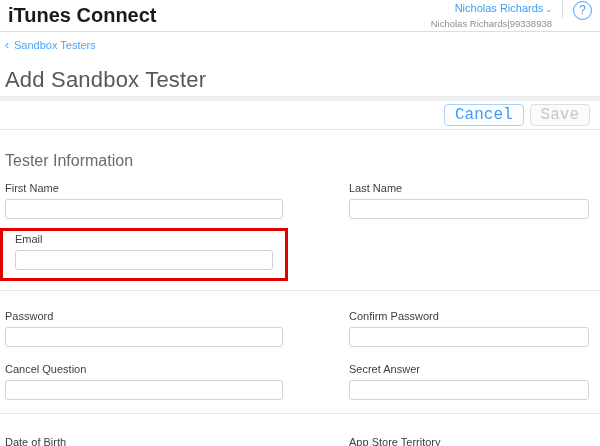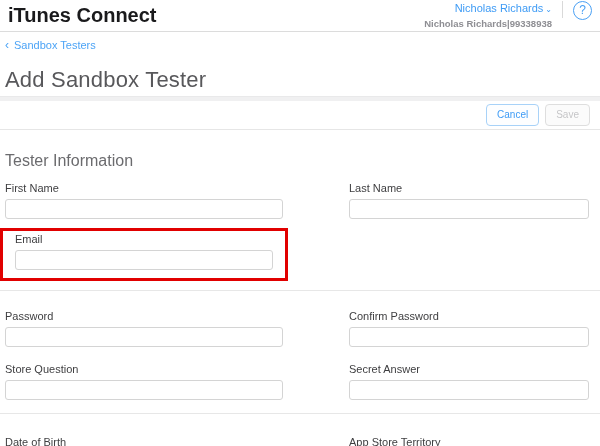--- a/index.html
+++ b/index.html
@@ -10,39 +10,39 @@
   .header { height:32px; display:flex; align-items:center;
     padding:0 8px 0 8px; border-bottom:1px solid #dcdcdc; background:#fff; }
   .brand { font-size:20px; font-weight:bold; color:#1a1a1c; white-space:nowrap; }
   .nav-menu { margin-left:10px; font-size:15px; color:#3e9bf5; display:flex;
     align-items:baseline; cursor:pointer; white-space:nowrap; }
   .nav-chevron { font-size:11px; margin-left:4px; color:#3e9bf5; }
   .header-right { margin-left:auto; display:flex; }
   .account { text-align:right; line-height:12px; cursor:pointer; }
   .account-name { font-size:11px; color:#3e9bf5; white-space:nowrap; }
   .account-chevron { font-size:8px; color:#3e9bf5; margin-left:2px; }
-  .account-id { font-size:9.5px; color:#8e8e93; white-space:nowrap;font-weight:bold; }
+  .account-id { font-size:9.5px; color:#8e8e93; white-space:nowrap; }
   .header-divider { width:1px; height:17px; background:#d9d9d9; margin:0 10px; }
   .help-btn { width:19px; height:19px; border:1px solid #4aa0f4; border-radius:50%;
     color:#4aa0f4; font-size:12px; line-height:17px; text-align:center; cursor:pointer;
     background:#fff; flex:0 0 auto; }
 
   
   .breadcrumb { padding:7px 0 0 5px; font-size:11px; line-height:13px;
     color:#4da4f6; cursor:pointer; display:inline-flex; align-items:baseline; }
   .back-chevron { margin-right:5px; font-size:12px; }
   .page-title { margin-top:13px; padding-left:5px; font-size:22px; line-height:27px;
     font-weight:300; color:#58585b; letter-spacing:.2px; }
   .gray-strip { margin-top:3px; height:5px; background:#f0f0f1;
     border-top:1px solid #e9e9ea; }
 
   
   .toolbar { height:29px; display:flex; align-items:center; justify-content:flex-end;
     padding:0 10px; border-bottom:1px solid #e6e6e6; background:#fff; }
-  .btn { font-family:Liberation Sans, sans-serif; font-size:10px; line-height:14px;
+  .btn { font-family:Liberation Mono, monospace; font-size:16px; line-height:14px;
     padding:3px 10px; border-radius:4px; cursor:pointer; }
   .btn + .btn { margin-left:6px; }
   .btn-cancel { color:#3e9bf5; border:1px solid #a8d2f8; background:#fdfeff; }
   .btn-save { color:#c6c6c8; border:1px solid #dedede; background:#fbfbfb; }
 
   
   .main { padding:0 11px 0 5px; }
   .section-title { margin-top:21px; font-size:16px; line-height:19px;
     font-weight:400; color:#6b6b6e; }
   .row { display:flex; align-items:flex-start;gap:33px; }
@@ -139,21 +139,21 @@
       <input class="text-input" type="text" style="">
     </div>
     <div class="col-right">
       <div class="field-label">Confirm Password</div>
       <input class="text-input" type="text" style="">
     </div>
   </div>
 
   <div class="row row-4">
     <div class="col-left">
-      <div class="field-label">Store Question</div>
+      <div class="field-label">Cancel Question</div>
       <input class="text-input" type="text" style="">
     </div>
     <div class="col-right">
       <div class="field-label">Secret Answer</div>
       <input class="text-input" type="text" style="">
     </div>
   </div>
 
   <hr class="divider divider-2">
 

